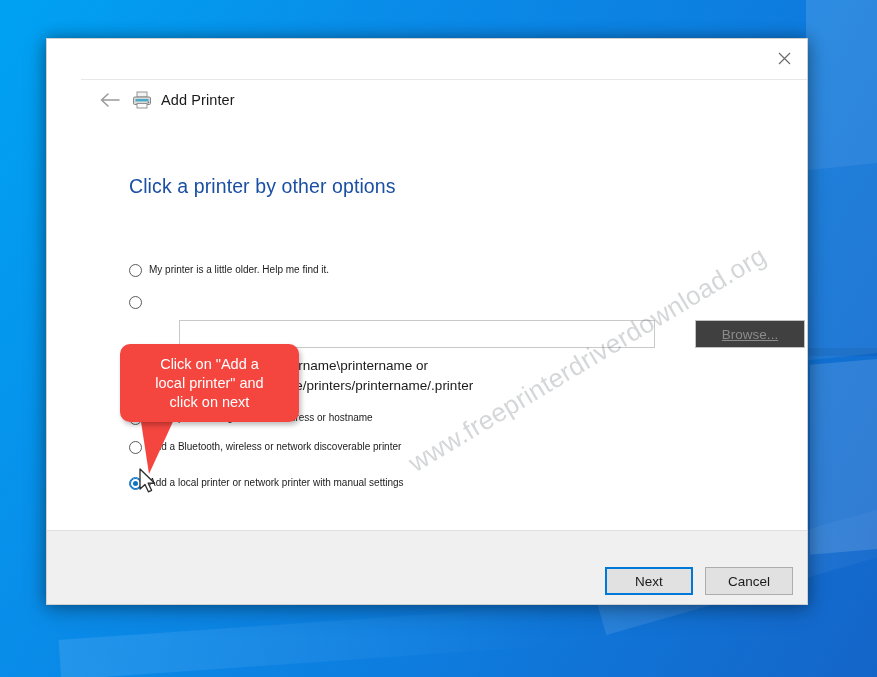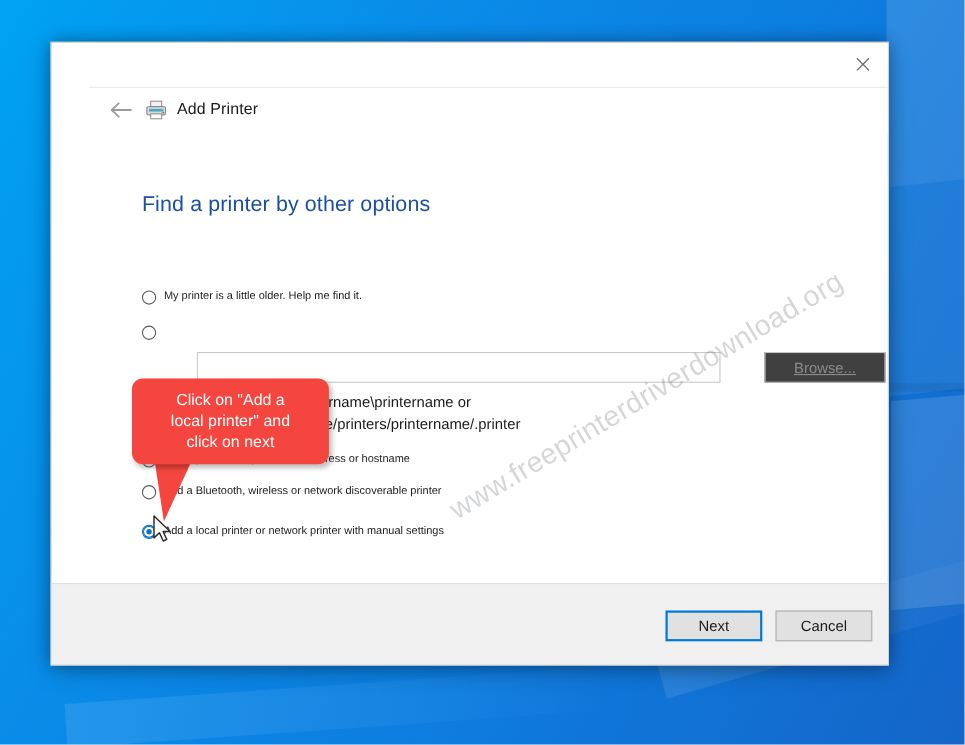--- a/index.html
+++ b/index.html
@@ -225,21 +225,21 @@
     bottom: 0;
     width: 100%;
     height: 74px;
     background: #f0f0f0;
     border-top: 1px solid #dfdfdf;
     box-sizing: border-box;
   }
   .footer-btns {
     position: absolute;
     right: 14px;
-    top: 24px;
+    top: 36px;
     display: flex;
   }
   .btn {
     width: 88px;
     height: 28px;
     font-family: "Liberation Sans", sans-serif;
     font-size: 13.5px;
     color: #1b1b1b;
     background: #e1e1e1;
     border: 1px solid #adadad;
@@ -329,21 +329,21 @@
         <rect x="3.5" y="8" width="13" height="2.4" fill="#4aa8c9"></rect>
         <rect x="5" y="12.5" width="10" height="4.5" fill="#fafafa" stroke="#8a8a8a" stroke-width="0.9"></rect>
         <circle cx="16.4" cy="11.4" r="0.8" fill="#6f6f6f"></circle>
       </svg>
     </div>
     <div class="nav-title">Add Printer</div>
   </div>
 
   <div class="content">
 
-    <div class="page-heading">Find a printer by other options</div>
+    <div class="page-heading">Click a printer by other options</div>
 
     <div class="options">
 
       <div class="opt-row">
         <span class="radio"></span>
         <span class="opt-label">My printer is a little older. Help me find it.</span>
       </div>
       <div class="spacer-a"></div>
 
       <div class="opt-row">

